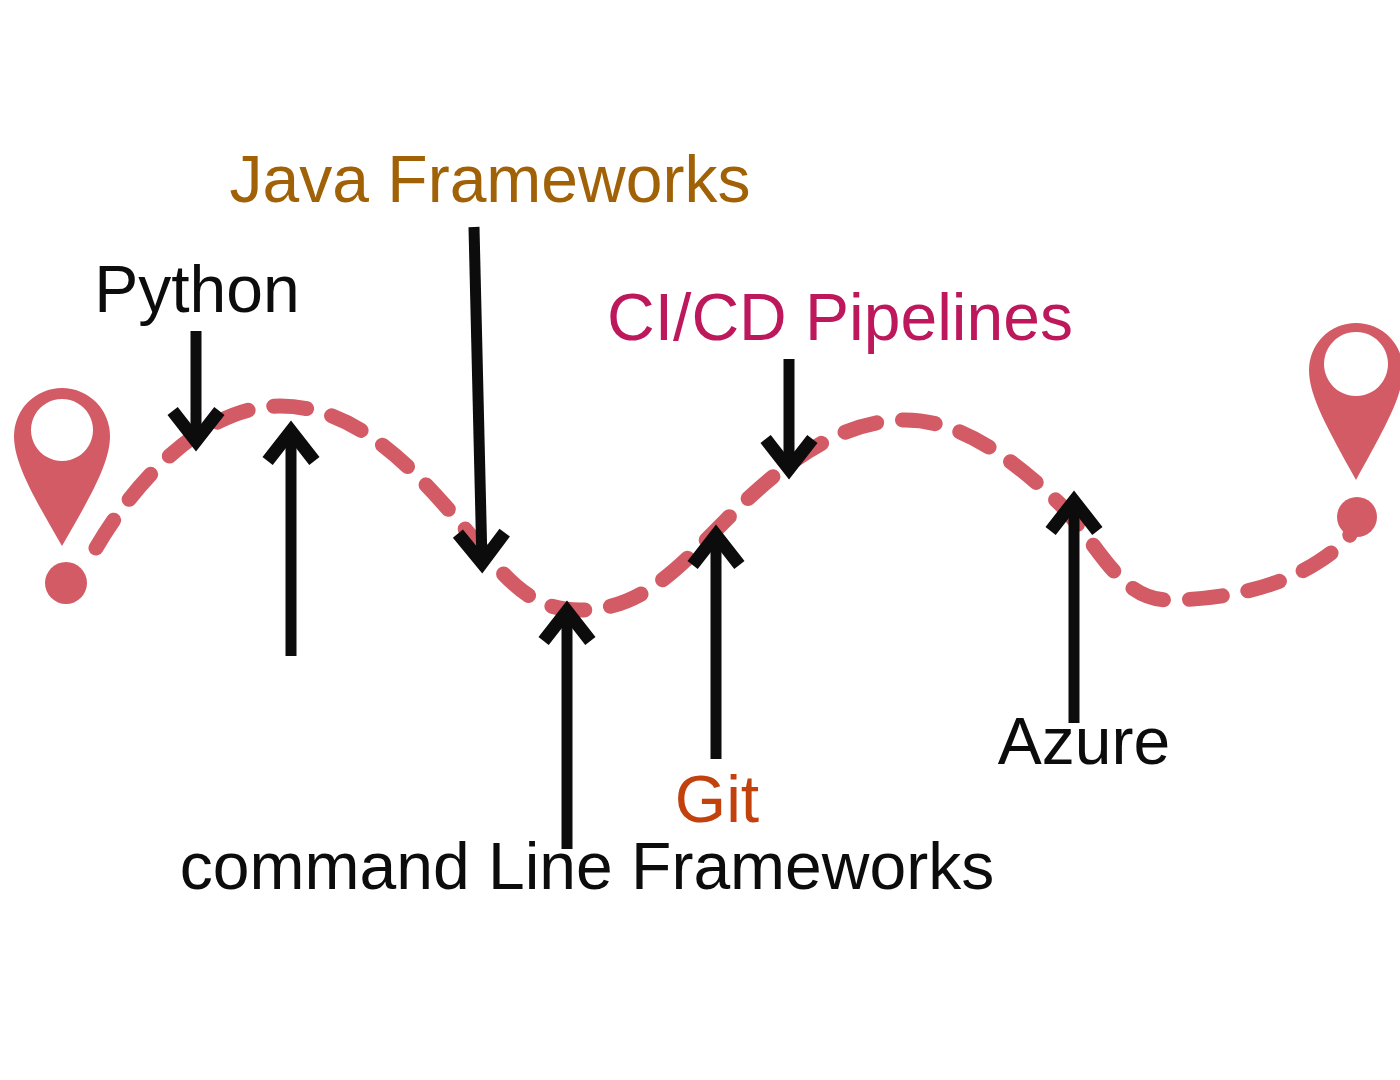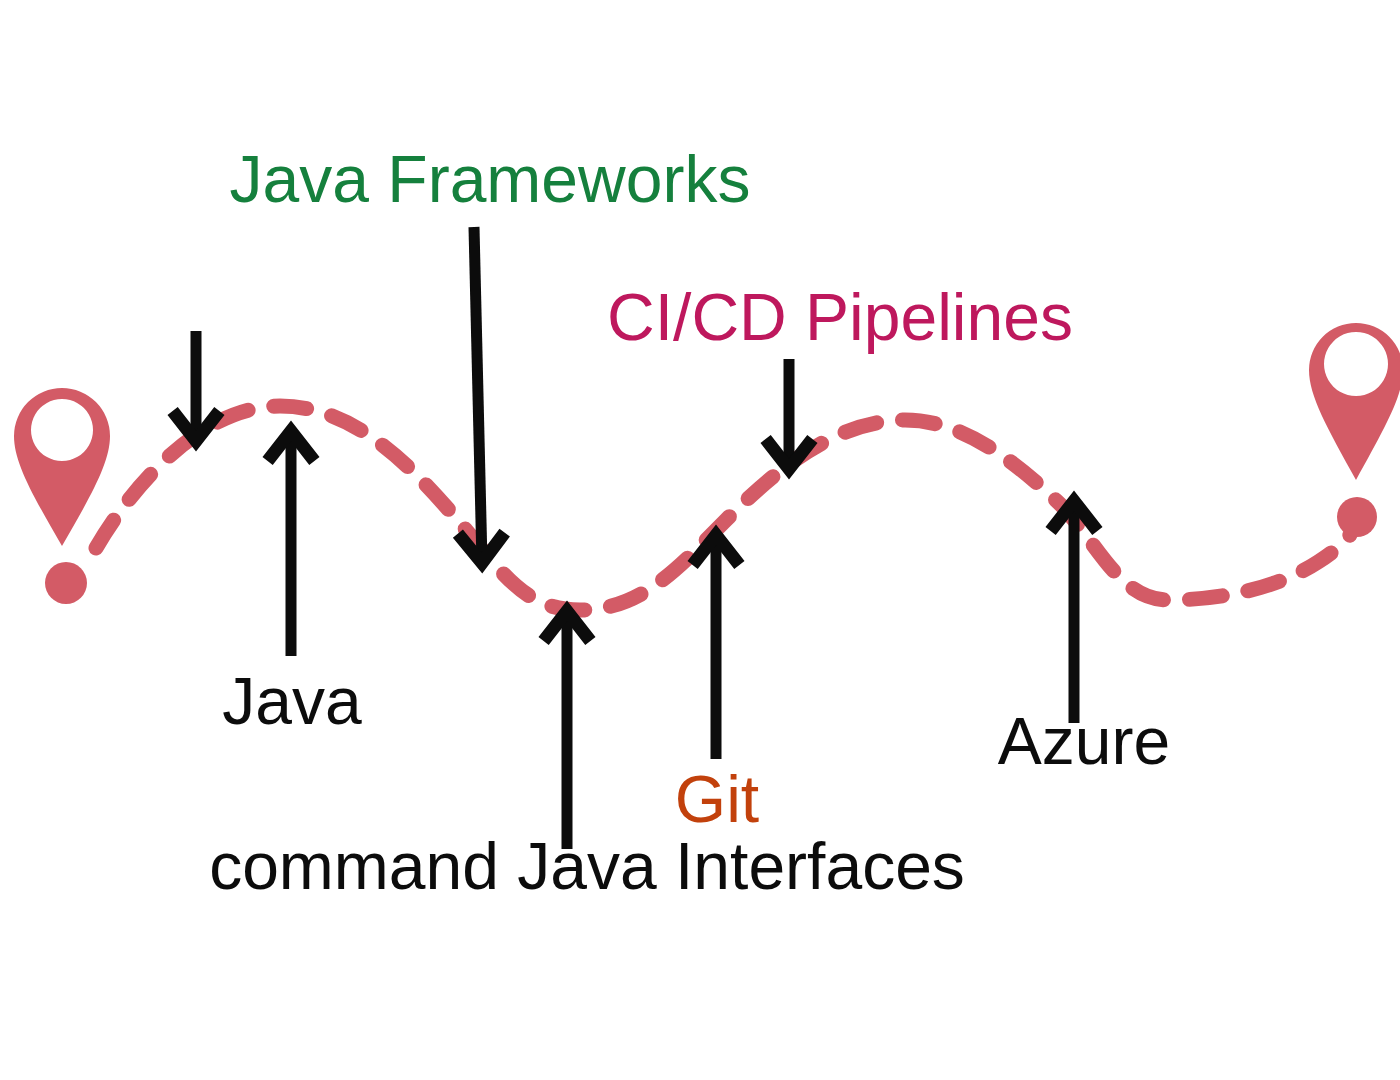--- a/index.html
+++ b/index.html
@@ -48,19 +48,19 @@
       <line x1="567" y1="849" x2="567" y2="619" stroke="#0c0c0c" stroke-width="11"></line>
       <polyline points="590.3951360623751,640.9444086370554 567,611 543.6048639376249,640.9444086370554" fill="none" stroke="#0c0c0c" stroke-width="13" stroke-linejoin="miter" stroke-linecap="butt"></polyline>
       <line x1="716" y1="759" x2="716" y2="543" stroke="#0c0c0c" stroke-width="11"></line>
       <polyline points="739.3951360623751,564.9444086370554 716,535 692.6048639376249,564.9444086370554" fill="none" stroke="#0c0c0c" stroke-width="13" stroke-linejoin="miter" stroke-linecap="butt"></polyline>
       <line x1="789" y1="359" x2="789" y2="461" stroke="#0c0c0c" stroke-width="11"></line>
       <polyline points="765.6048639376249,439.05559136294454 789,469 812.395136062375,439.05559136294454" fill="none" stroke="#0c0c0c" stroke-width="13" stroke-linejoin="miter" stroke-linecap="butt"></polyline>
       <line x1="1074" y1="723" x2="1074" y2="509" stroke="#0c0c0c" stroke-width="11"></line>
       <polyline points="1097.395136062375,530.9444086370554 1074,501 1050.604863937625,530.9444086370554" fill="none" stroke="#0c0c0c" stroke-width="13" stroke-linejoin="miter" stroke-linecap="butt"></polyline>
     </svg>
 
-  <div class="label" style="left: 292px; top: 668px; font-size: 66px; color: rgb(12, 12, 12);">Java</div>
-  <div class="label" style="left: 490px; top: 146px; font-size: 66px; color: #15803d;">Java Frameworks</div>
-  <div class="label" style="left: 587px; top: 833px; font-size: 66px; color: rgb(12, 12, 12);">command Java Interfaces</div>
+  <div class="label" style="left: 197px; top: 256px; font-size: 66px; color: rgb(12, 12, 12);">Python</div>
+  <div class="label" style="left: 490px; top: 146px; font-size: 66px; color: #a16207;">Java Frameworks</div>
+  <div class="label" style="left: 587px; top: 833px; font-size: 66px; color: rgb(12, 12, 12);">command Line Frameworks</div>
   <div class="label" style="left: 717px; top: 766px; font-size: 66px; color: #c2410c;">Git</div>
   <div class="label" style="left: 840px; top: 284px; font-size: 66px; color: #be185d;">CI/CD Pipelines</div>
   <div class="label" style="left: 1084px; top: 708px; font-size: 66px; color: rgb(12, 12, 12);">Azure</div>
 </div>
 
 </body></html>

